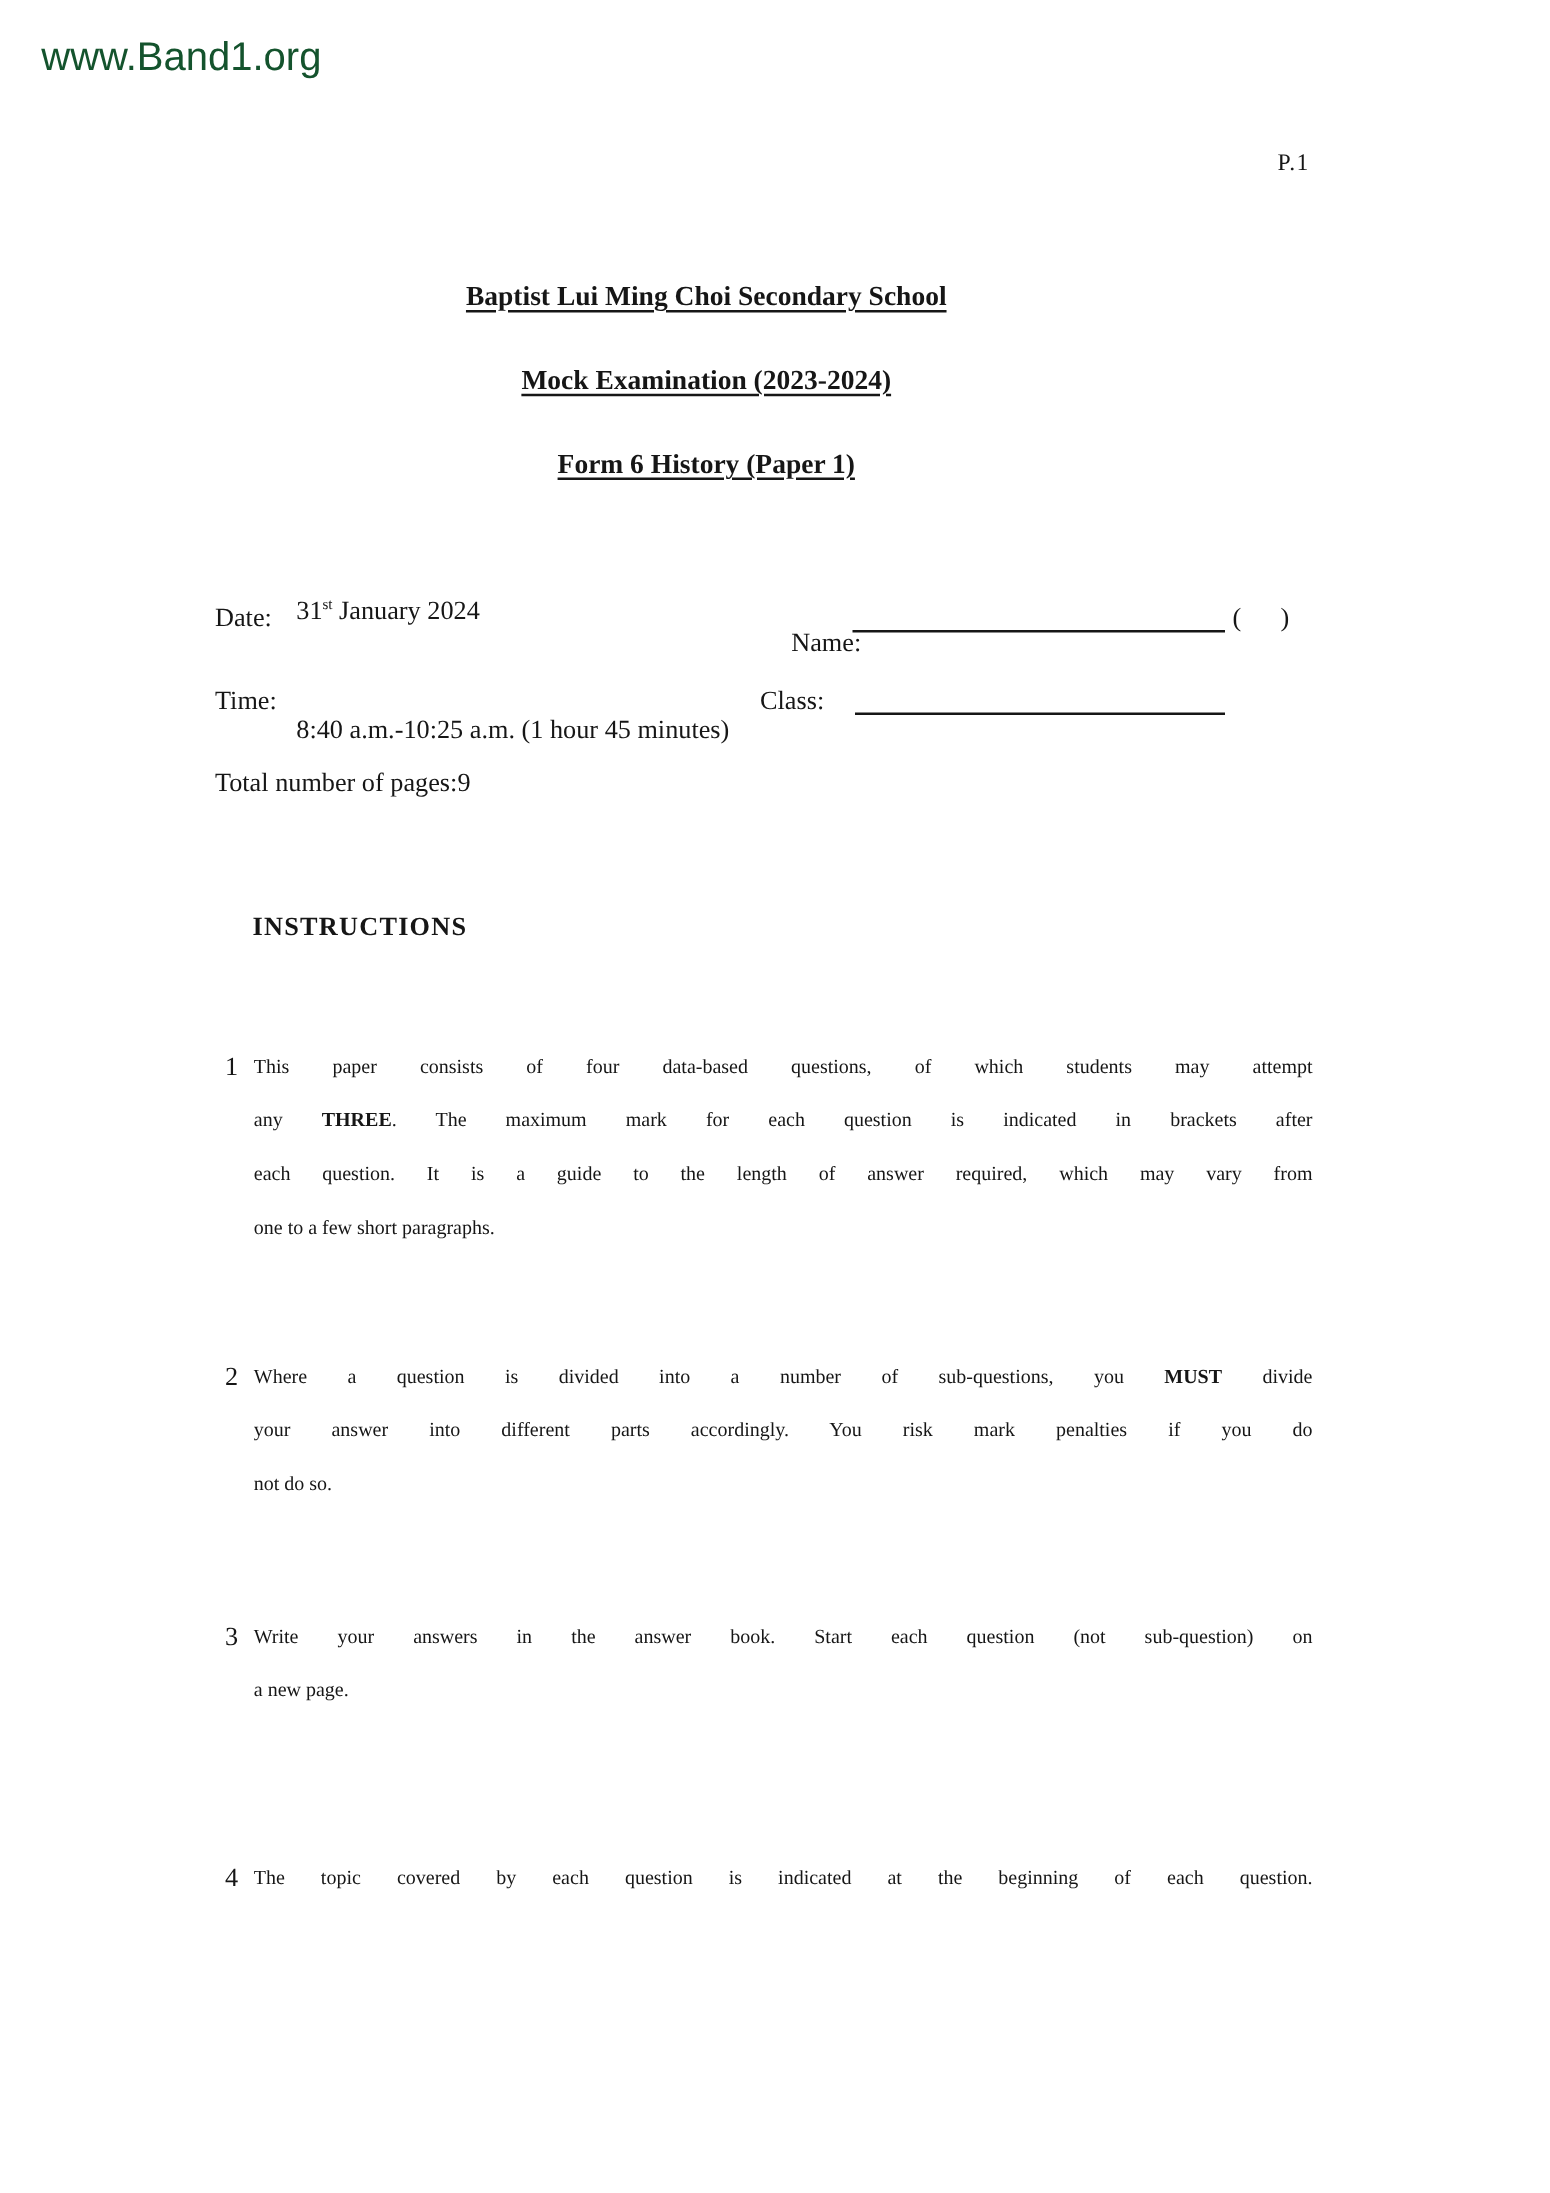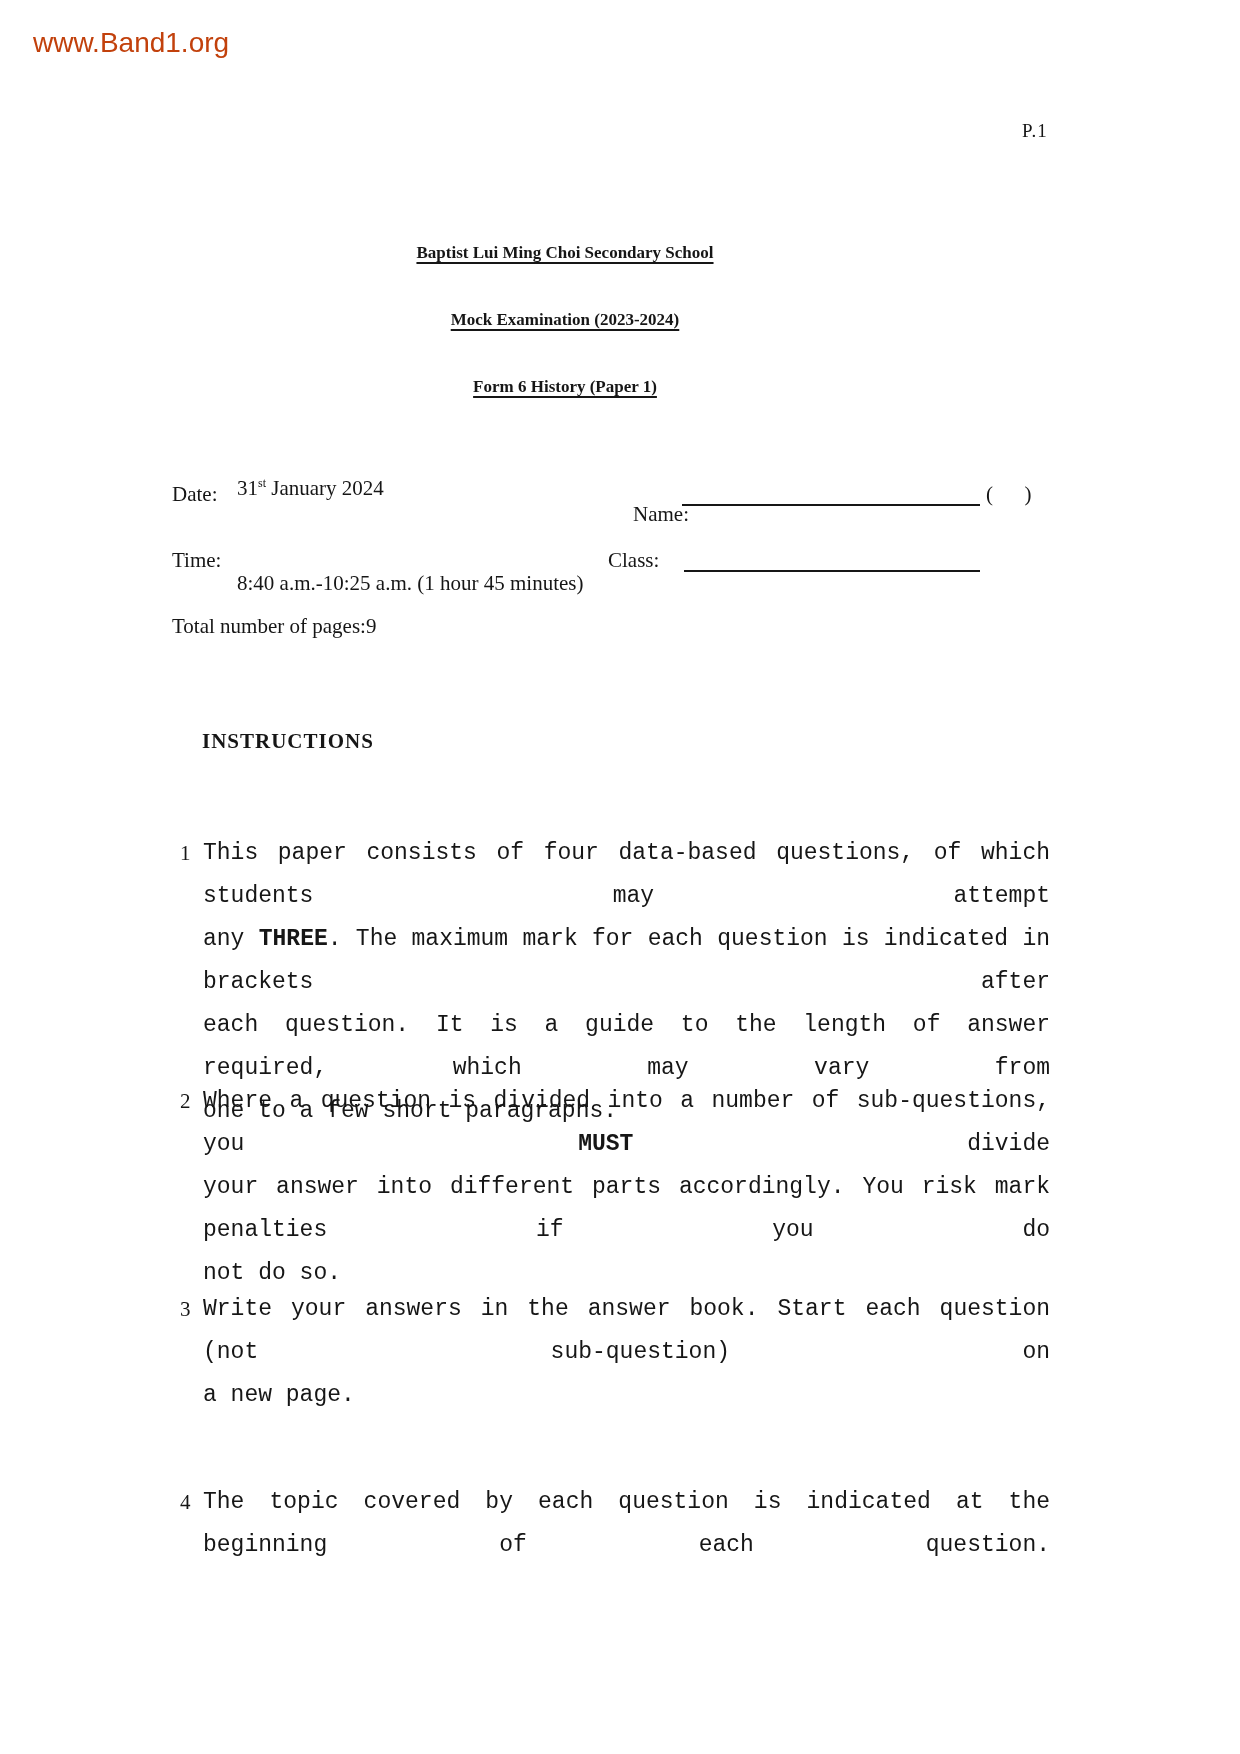--- a/index.html
+++ b/index.html
@@ -8,52 +8,51 @@
     position:relative;
     width:1240px; height:1754px;
     background:#ffffff;
     color:#161616;
     font-family:"Liberation Serif", serif;
     overflow:hidden;
   }
   .watermark {
     position:absolute; left:33px; top:27px;
     font-family:"Liberation Sans", sans-serif;
-    font-size:28px; color:#c2410c;
+    font-size:32px; color:#14532d;
   }
   .pagenum {
     position:absolute; left:1022px; top:120px;
     font-size:19px; letter-spacing:1px;
   }
   .titles {
     position:absolute; left:80px; top:224px; width:970px;
     text-align:center;
   }
   .title {
-    font-size:17px; font-weight:bold; line-height:25px;
+    font-size:22px; font-weight:bold; line-height:25px;
     margin-bottom:42px;
     text-decoration:underline;
     text-decoration-thickness:2px;
     text-underline-offset:4px;
-    margin-top:16px;
   }
   .meta { position:absolute; font-size:21px; line-height:26px; white-space:pre; }
   .blank { position:absolute; height:27px; border-bottom:2px solid #161616; }
   .instr-head {
     position:absolute; left:202px; top:729px;
     font-size:21px; font-weight:bold; letter-spacing:1px;
   }
   .item { position:absolute; left:180px; width:870px; }
   .num {
     position:absolute; left:0; top:0;
     font-size:21px; line-height:43px;
   }
   .itext {
     margin-left:23px; width:847px;
-    font-size:23px; line-height:43px;font-family:Liberation Mono, monospace;
+    font-size:16px; line-height:43px;
   }
   .line { text-align:justify; text-align-last:left; text-justify:inter-word; }
   .line.jl { text-align-last:justify; }
   sup { font-size:12px; vertical-align:super; line-height:0; }
 </style>
 </head>
 <body>
 
 <div class="page">
 

